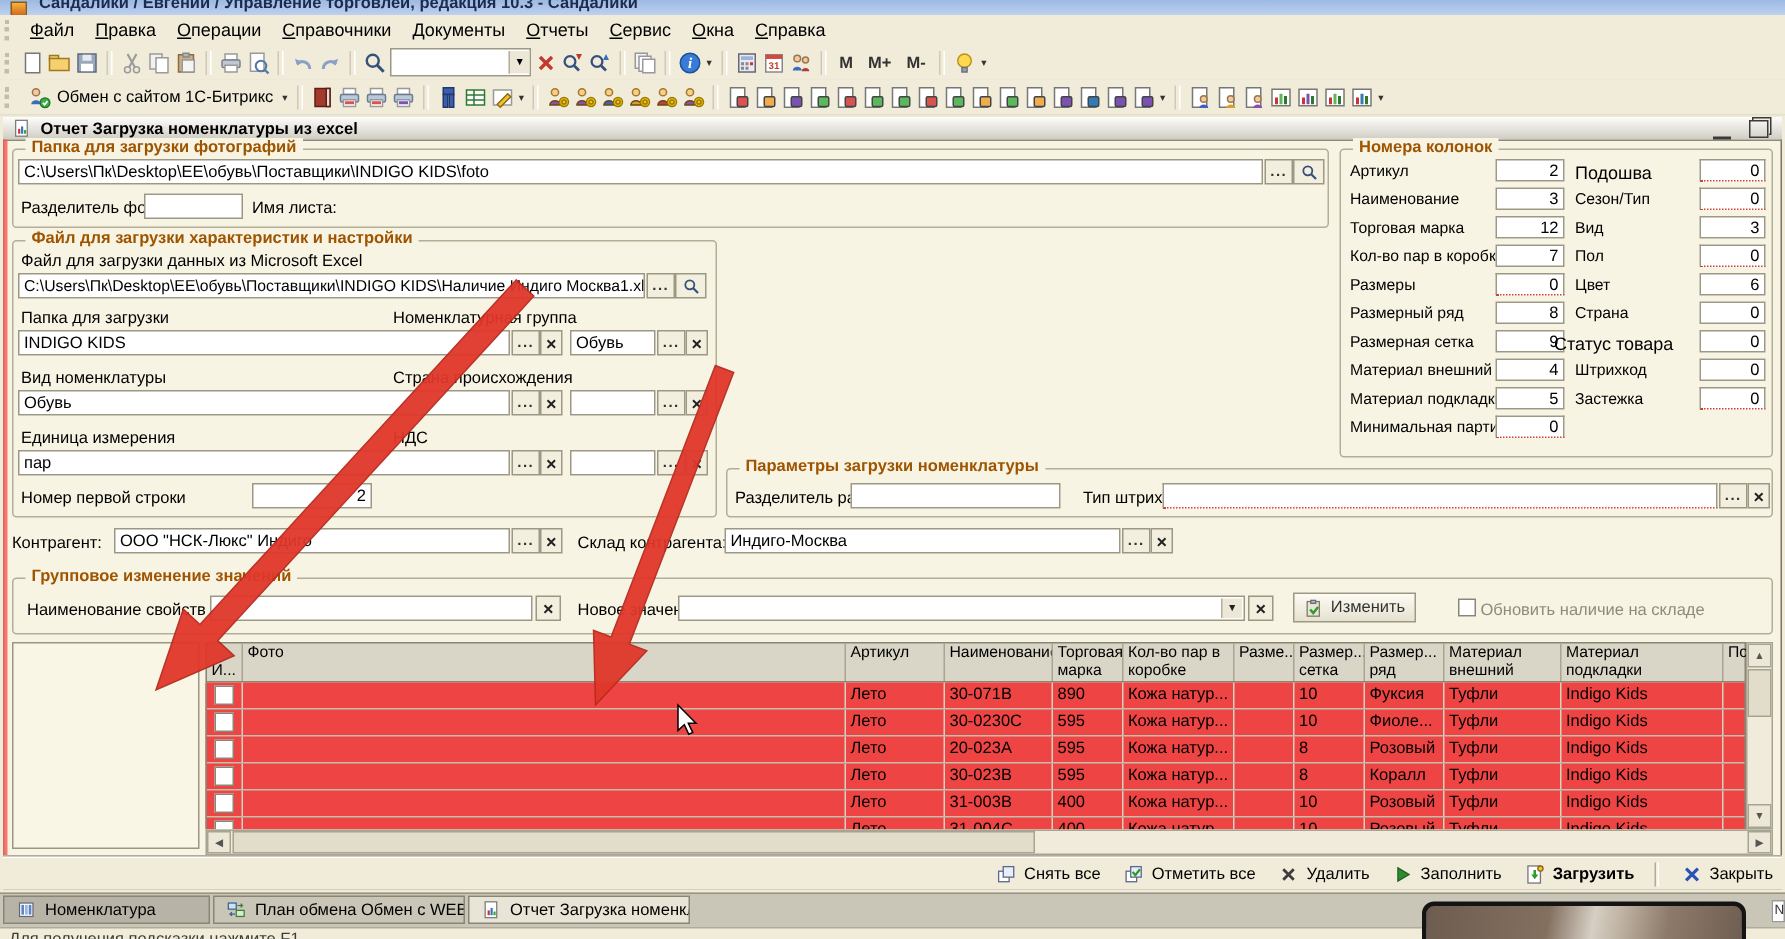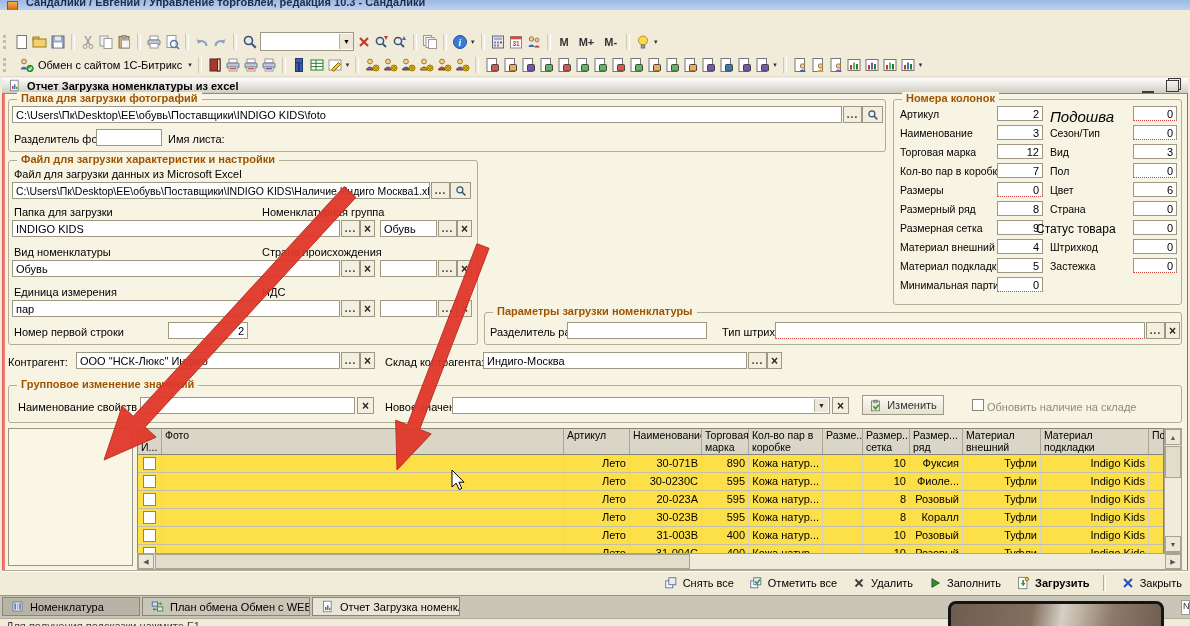--- a/index.html
+++ b/index.html
@@ -41,21 +41,21 @@
   .inp.req{border-bottom:1px dotted #cc4038;}
   .sbtn{position:absolute;background:#f3efde;border:1px solid #9c9884;box-sizing:border-box;display:flex;align-items:center;justify-content:center;font-size:10px;color:#333;}
   .sbtn.dots{font-weight:bold;letter-spacing:1px;}
   .sbtn.xbtn{font-weight:bold;font-size:12px;color:#222;}
   .ddin{position:absolute;right:1px;top:1px;bottom:1px;width:13px;background:#ece7d6;border-left:1px solid #b5b09c;display:flex;align-items:center;justify-content:center;font-size:7px;color:#222;}
   .cb{background:#fff;border:1px solid #8a8676;box-sizing:border-box;}
   
   #thead{left:137px;top:428px;width:1027px;height:27px;background:#d9d5c7;border:1px solid #8a8676;box-sizing:border-box;}
   .hcell{position:absolute;top:0;height:100%;border-right:1px solid #aaa593;box-sizing:border-box;padding:1px 3px;font-size:10.5px;line-height:11.5px;overflow:hidden;}
   .hcell.bottom{display:flex;align-items:flex-end;}
-  #tbody{left:137px;top:455px;width:1027px;height:98px;background:#fde047;border-left:1px solid #8a8676;border-right:1px solid #8a8676;box-sizing:border-box;overflow:hidden;text-align:right;}
+  #tbody{left:137px;top:455px;width:1027px;height:98px;background:#ef4444;border-left:1px solid #8a8676;border-right:1px solid #8a8676;box-sizing:border-box;overflow:hidden;}
   .trow{position:absolute;left:0;width:1027px;height:18px;border-bottom:1px solid #c3bfae;box-sizing:border-box;}
   .tcell{position:absolute;top:0;height:100%;border-right:1px solid #d7d3c3;box-sizing:border-box;padding:2px 3px;font-size:11px;overflow:hidden;white-space:nowrap;}
   .scroll{background:#f0ebdb;border:1px solid #a8a492;box-sizing:border-box;}
   .sarrow{position:absolute;background:#ece7d6;border:1px solid #a8a492;box-sizing:border-box;display:flex;align-items:center;justify-content:center;font-size:7px;color:#555;}
   .sthumb{position:absolute;background:#e2ddcb;border:1px solid #a8a492;box-sizing:border-box;}
   
   #actionbar{left:2px;top:570px;width:1186px;height:23px;background:#f1ecd9;border-top:1px solid #b1ac9a;box-shadow:inset 0 1px 0 #fff;box-sizing:border-box;}
   #actions{position:absolute;right:6px;top:2px;height:19px;display:flex;align-items:center;gap:13px;}
   .abtn{display:flex;align-items:center;gap:3px;cursor:default;}
   .abtn .al{font-size:11px;}
@@ -75,20 +75,34 @@
 </head>
 <body>
 
 <div id="screen">
 
   <div class="abs" id="titlebar">
     <div class="abs" id="appicon"></div>
     <div class="ttext">Сандалики / Евгений / Управление торговлей, редакция 10.3 - Сандалики</div>
   </div>
 
+  <div class="abs" id="menubar">
+    <div class="grip"></div>
+    <div id="menubar-items" style="display:flex;">
+        <div class="mi">Файл</div>
+        <div class="mi">Правка</div>
+        <div class="mi">Операции</div>
+        <div class="mi">Справочники</div>
+        <div class="mi">Документы</div>
+        <div class="mi">Отчеты</div>
+        <div class="mi">Сервис</div>
+        <div class="mi">Окна</div>
+        <div class="mi">Справка</div>
+      </div>
+  </div>
 
   <div class="abs tbar" id="tb1">
     <div class="grip"></div>
     <div id="tb1-items" style="display:flex;align-items:center;">
         <span class="ticon">
           <svg width="16" height="16" viewBox="0 0 16 16">
             <rect x="3" y="1.5" width="9.5" height="13" fill="#fff" stroke="#777"></rect>
           </svg>
         </span>
         <span class="ticon">
@@ -940,21 +954,21 @@
       <span class="val" style="padding: 1px 3px 0px 0px;">4</span>
     </div>
     <div class="lbl" style="left: 900px; top: 260px; font-size: 10.5px;">Материал подкладки</div>
     <div class="inp ralign" style="left: 997px; top: 258px; width: 46px; height: 15px;">
       <span class="val" style="padding: 1px 3px 0px 0px;">5</span>
     </div>
     <div class="lbl" style="left: 900px; top: 279px; font-size: 10.5px;">Минимальная партия</div>
     <div class="inp ralign req" style="left: 997px; top: 277px; width: 46px; height: 15px;">
       <span class="val" style="padding: 1px 3px 0px 0px;">0</span>
     </div>
-    <div class="lbl" style="left: 1050px; top: 108px; font-size: 15px; font-style: italic;">Подошва</div>
+    <div class="lbl" style="left: 1050px; top: 108px; font-size: 12px;">Подошва</div>
     <div class="inp ralign req" style="left: 1133px; top: 106px; width: 44px; height: 15px;">
       <span class="val" style="padding: 1px 3px 0px 0px;">0</span>
     </div>
     <div class="lbl" style="left: 1050px; top: 127px; font-size: 10.5px;">Сезон/Тип</div>
     <div class="inp ralign req" style="left: 1133px; top: 125px; width: 44px; height: 15px;">
       <span class="val" style="padding: 1px 3px 0px 0px;">0</span>
     </div>
     <div class="lbl" style="left: 1050px; top: 146px; font-size: 10.5px;">Вид</div>
     <div class="inp ralign" style="left: 1133px; top: 144px; width: 44px; height: 15px;">
       <span class="val" style="padding: 1px 3px 0px 0px;">3</span>

